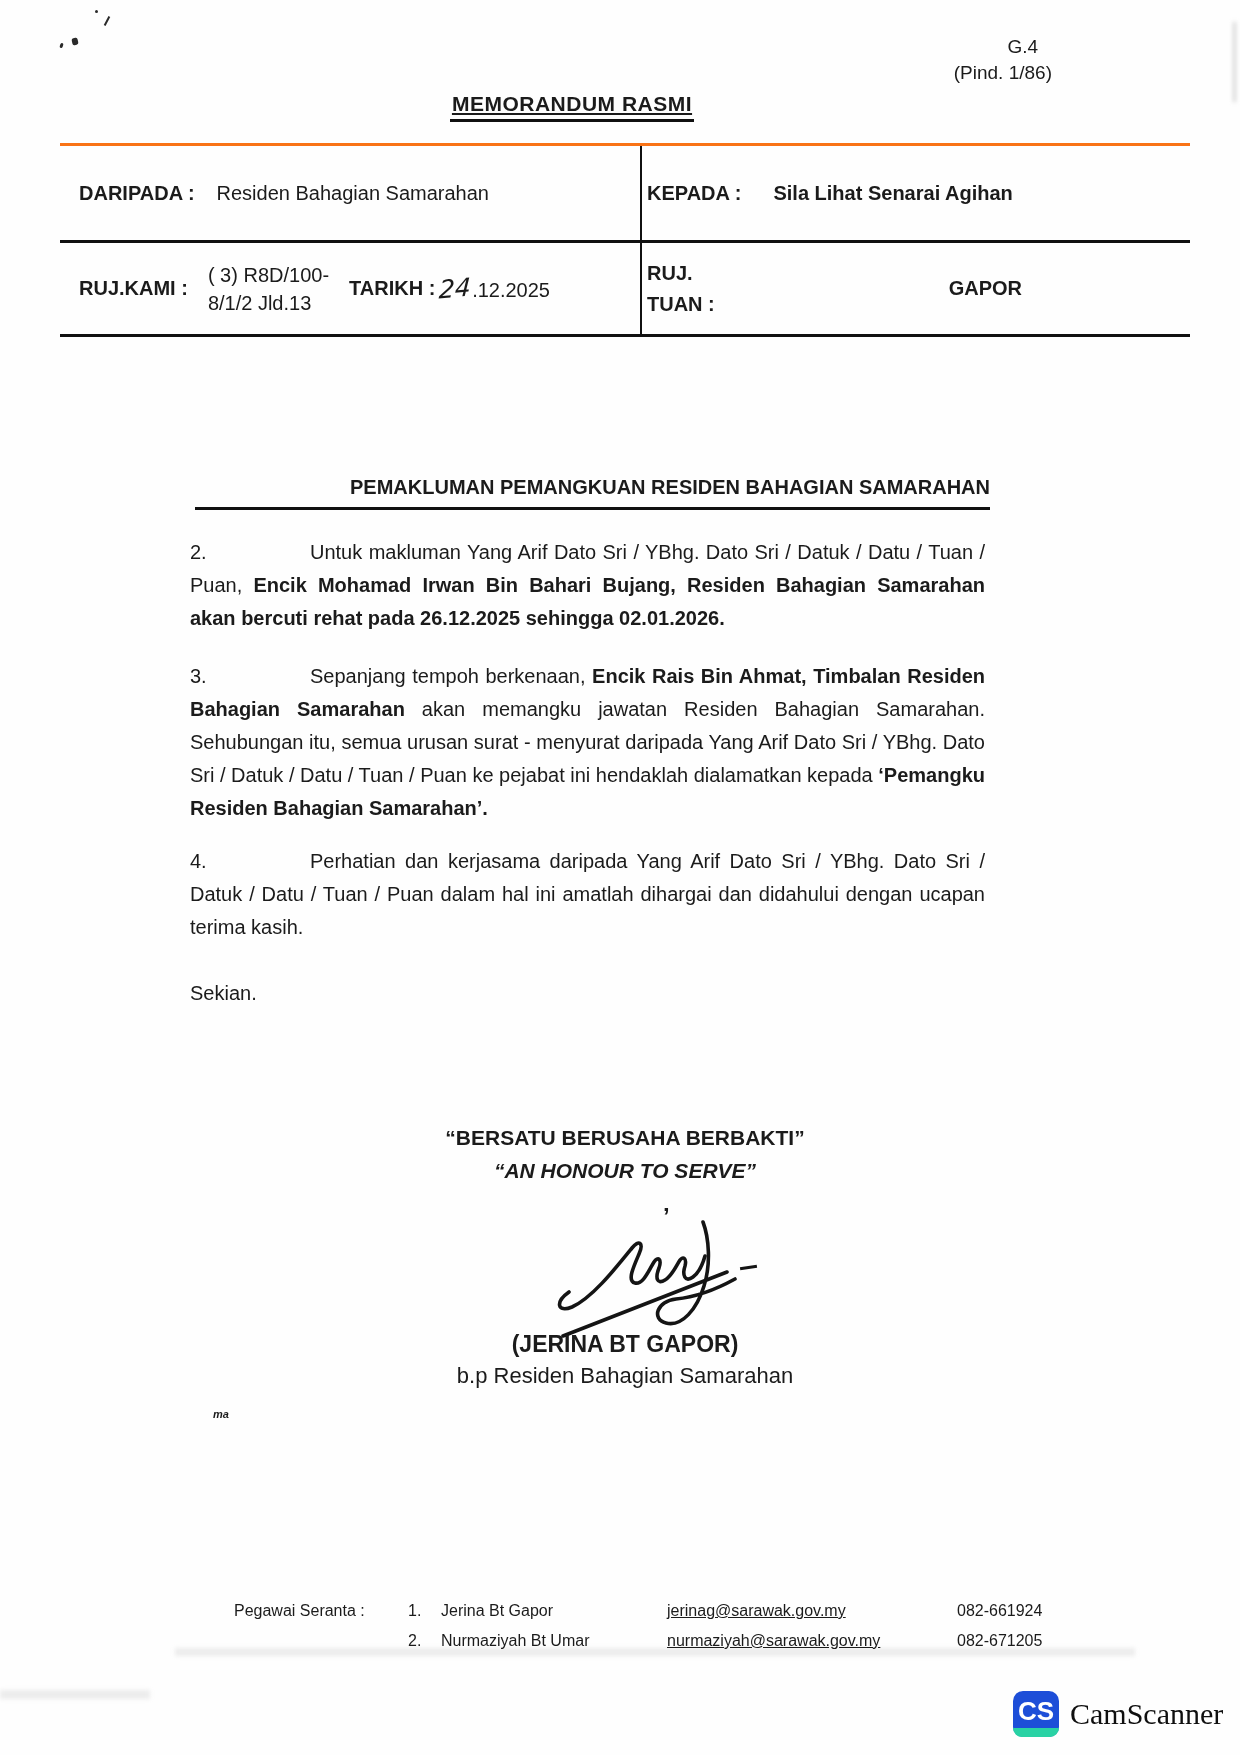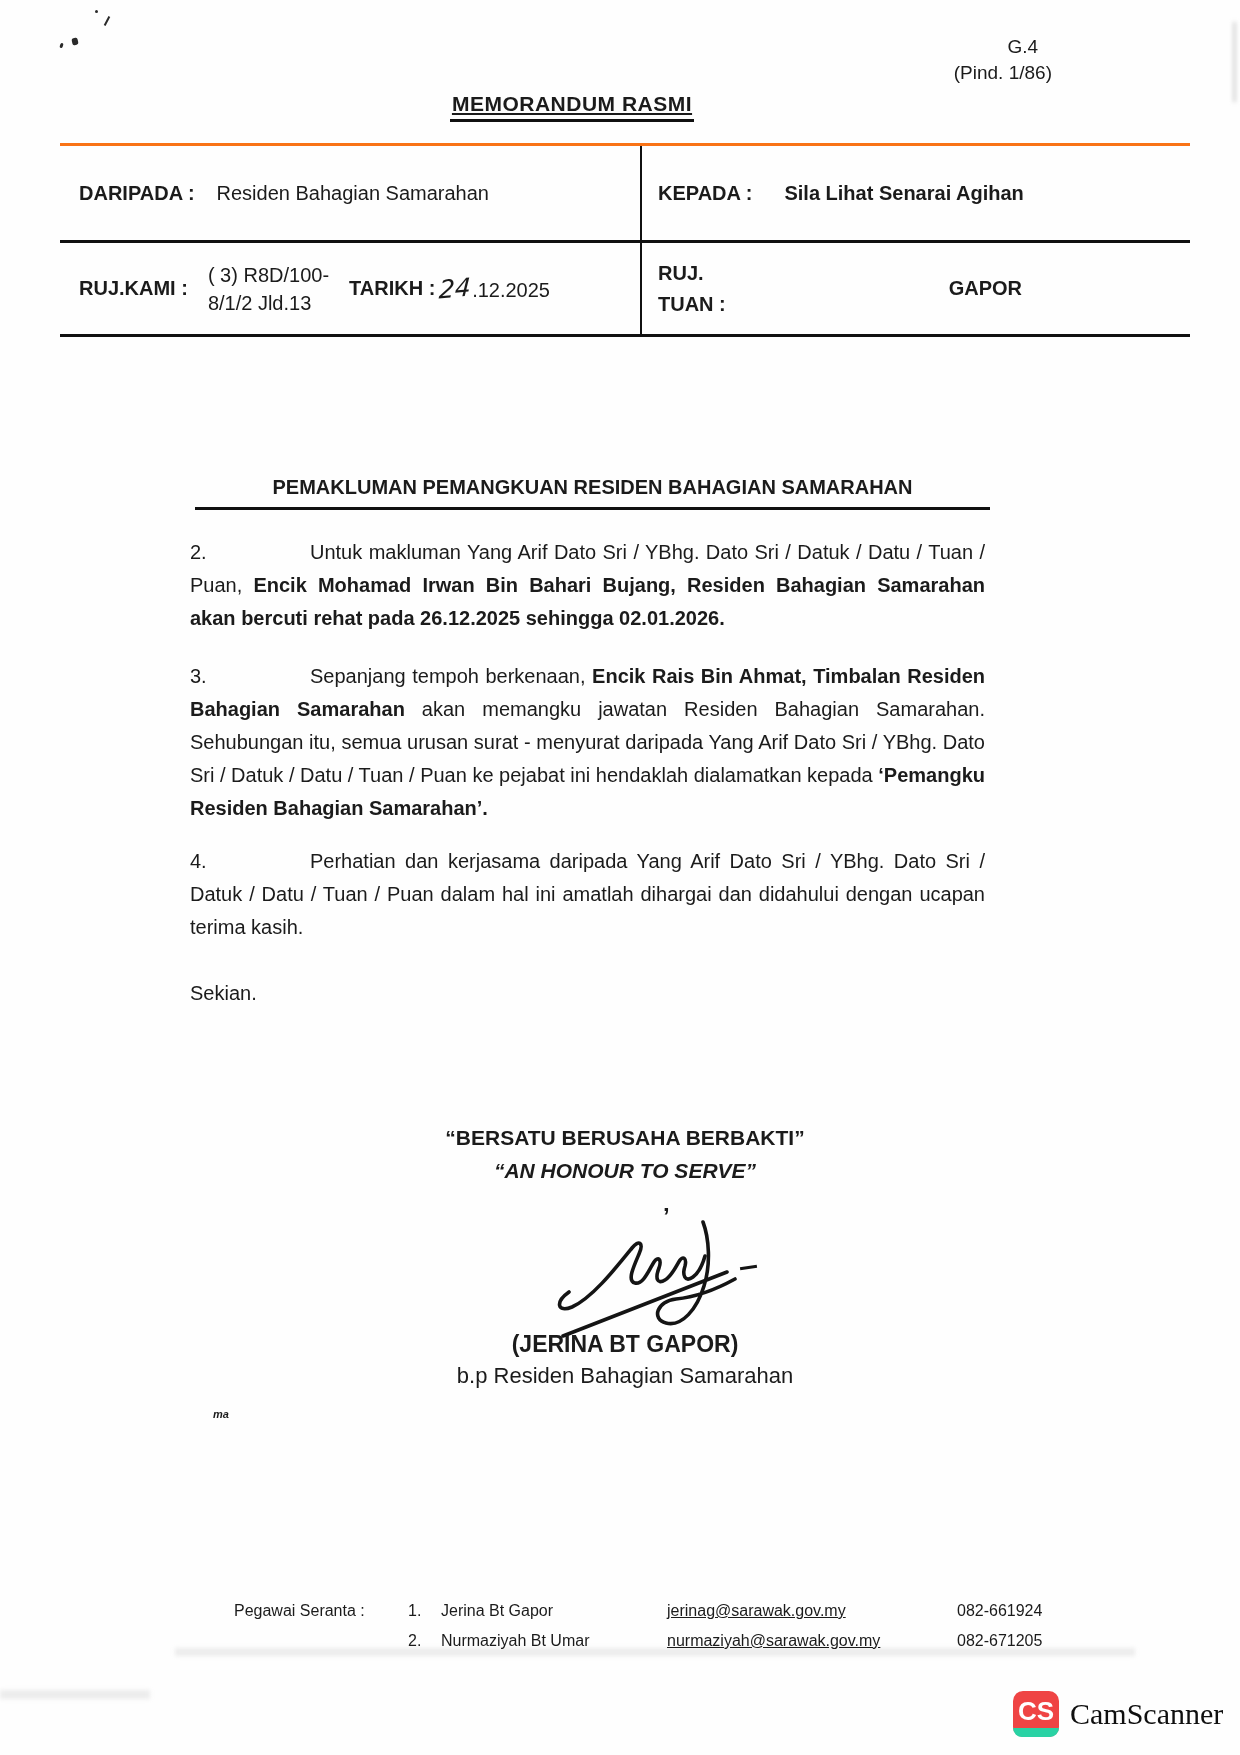--- a/index.html
+++ b/index.html
@@ -11,30 +11,30 @@
   
   .form-code{position:absolute;top:34px;left:0;width:1016px;text-align:right;font-size:19px;line-height:26px;padding-left:36px;}
   .form-code .code{padding-right:14px;}
   .doc-title{position:absolute;top:92px;left:0;width:1144px;text-align:center;}
   .doc-title span{display:inline-block;font-weight:bold;font-size:21px;letter-spacing:.5px;border-bottom:3px solid #101010;padding:0 2px 3px;text-decoration:underline;}
   
   .meta-table{position:absolute;left:60px;top:143px;width:1130px;border-top:3px solid #f97316;}
   .meta-row{display:flex;border-bottom:3px solid #101010;}
   .meta-cell{box-sizing:border-box;display:flex;align-items:center;font-size:20px;}
   .cell-l{width:580px;padding-left:19px;}
-  .cell-r{width:550px;border-left:2px solid #101010;padding-left:16px;}
+  .cell-r{width:550px;border-left:2px solid #101010;padding-left:5px;}
   .row-1{height:94px;}.row-2{height:99px;}.row-3{height:91px;}
   .lbl{font-weight:bold;white-space:nowrap;}
   .val{white-space:nowrap;}
   .stack{line-height:31px;}
   .ref-val{font-size:20px;line-height:28px;margin-left:20px;white-space:nowrap;}
   .handwritten{display:inline-block;font-family:"DejaVu Sans", sans-serif;font-style:italic;font-size:25px;transform:rotate(-5deg) skewX(-8deg);margin:0 1px 0 4px;}
   .tarikh-right{font-weight:bold;margin-left:auto;margin-right:168px;}
   
-  .subject{position:absolute;left:195px;top:476px;width:795px;text-align:center;border-bottom:3px solid #101010;padding-bottom:8px;}
+  .subject{position:absolute;left:195px;top:476px;width:795px;text-align:right;border-bottom:3px solid #101010;padding-bottom:8px;}
   .subject span{font-weight:bold;font-size:20px;}
   .body-text{position:absolute;left:190px;top:536px;width:795px;font-size:20px;}
   .body-text p{margin:0;line-height:33px;text-align:justify;}
   .p-intro{margin-bottom:24px !important;}
   .p-2{margin-bottom:25px !important;}
   .p-3{margin-bottom:20px !important;}
   .p-4{margin-bottom:33px !important;}
   .pnum{display:inline-block;width:120px;}
   .b{font-weight:bold;}
   
@@ -51,21 +51,21 @@
   .footer{position:absolute;left:0;top:1598px;width:1240px;font-size:16px;}
   .contact-row{position:relative;height:30px;}
   .contact-row span{position:absolute;top:4px;white-space:nowrap;}
   .f-label{left:234px;}
   .f-no{left:408px;}
   .f-name{left:441px;}
   .f-email{left:667px;text-decoration:underline;}
   .f-phone{left:957px;}
   
   .cam{position:absolute;left:1013px;top:1691px;display:flex;align-items:center;}
-  .cam-icon{position:relative;width:46px;height:46px;background:#ef4444;border-radius:10px;display:flex;align-items:center;justify-content:center;}
+  .cam-icon{position:relative;width:46px;height:46px;background:#1d4ed8;border-radius:10px;display:flex;align-items:center;justify-content:center;}
   .cam-icon .cs{color:#ffffff;font-weight:bold;font-size:26px;line-height:36px;margin-top:-7px;}
   .cam-strip{position:absolute;left:0;bottom:0;width:46px;height:9px;background:#29d2a4;border-radius:0 0 10px 10px;}
   .cam-name{margin-left:11px;font-family:"Liberation Serif", serif;font-size:30px;color:#0f0f0f;}
   
   .speck{position:absolute;background:#2a2a2a;}
   .sp1{left:95px;top:10px;width:3px;height:3px;border-radius:50%;}
   .sp2{left:106px;top:16px;width:2px;height:10px;transform:rotate(28deg);}
   .sp3{left:60px;top:43px;width:3px;height:5px;border-radius:40%;transform:rotate(20deg);}
   .sp4{left:72px;top:38px;width:6px;height:7px;border-radius:2px;transform:rotate(-12deg);}
   .smudge{position:absolute;background:rgba(140,140,140,.16);filter:blur(2px);}

